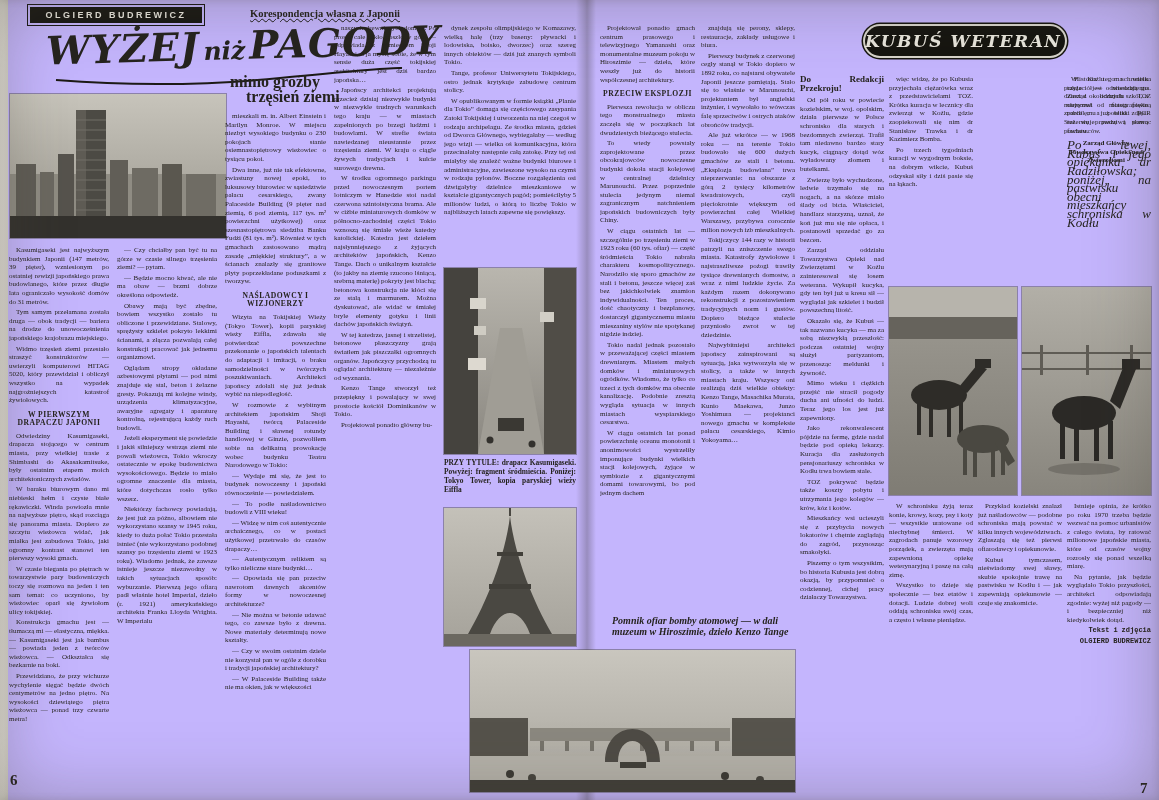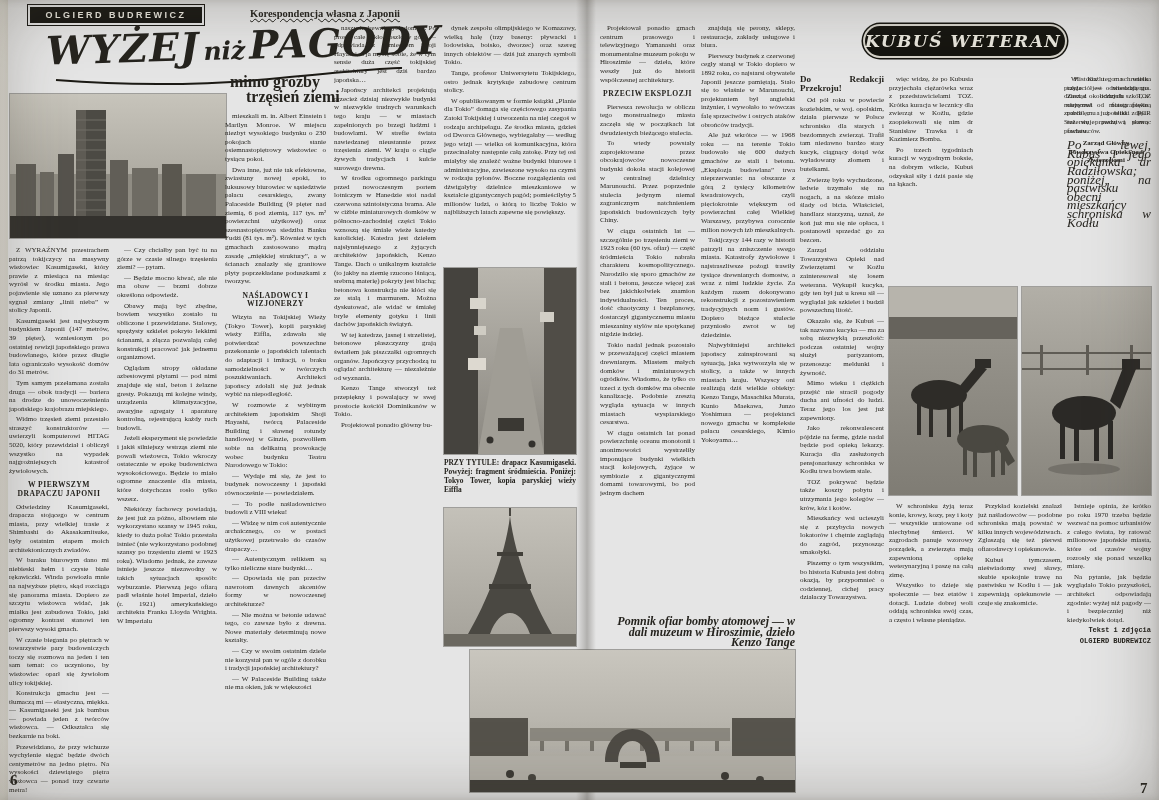--- a/index.html
+++ b/index.html
@@ -1,16 +1,16 @@
 <!DOCTYPE html>
 <html><head>
 <meta charset="utf-8">
 <style>
   html,body { margin:0; padding:0; background:#8f8c84; }
-  .spread { position:relative; width:1159px; height:800px; background:#e5e5e5; overflow:hidden;
+  .spread { position:relative; width:1159px; height:800px; background:#c4b5fd; overflow:hidden;
             font-family:"Liberation Serif", serif; color:#25231e; }
   .spread::after { content:""; position:absolute; inset:0; pointer-events:none;
             box-shadow: inset 0 0 70px rgba(70,64,52,.35), inset 0 0 8px rgba(70,64,52,.2); }
   .edge-left { position:absolute; left:0; top:0; width:8px; height:100%;
             background:linear-gradient(90deg,#efede6,#d7d4cb); }
   .fold { position:absolute; left:576px; top:0; width:20px; height:100%;
             background:linear-gradient(90deg, rgba(0,0,0,0), rgba(40,36,28,.22) 45%, rgba(40,36,28,.28) 55%, rgba(0,0,0,0)); }
 
   
   .byline-box { position:absolute; left:30px; top:7px; width:172px; height:16px; background:#181713;
@@ -34,21 +34,21 @@
   .blk.para { text-indent:7px; }
   .blk.head { font-weight:bold; text-align:center; font-size:7.6px; letter-spacing:.5px; margin:6px 0 4px; }
   .blk.letterhead { font-weight:bold; font-size:9px; margin:0 0 4px; }
   .blk.sigc { font-weight:bold; text-align:center; margin-top:4px; }
   .blk.sigr { font-weight:bold; text-align:right; margin-top:2px;font-family:Liberation Mono, monospace; }
   .blk.capi { font-style:italic; font-size:13px; margin-top:6px; }
 
   .caption-mid { position:absolute; left:444px; top:458px; width:132px; font-weight:bold;
          font-size:7.4px; line-height:9px; text-align:justify; }
   .caption-monument { position:absolute; left:612px; top:616px; width:183px; font-style:italic;
-         font-weight:bold; font-size:12px; line-height:10.5px; text-align:right; }
+         font-weight:bold; font-size:10px; line-height:10.5px; text-align:left; }
 
   
   .photo { position:absolute; background:#9a978f; box-shadow:0 0 0 1px rgba(55,52,45,.4); }
   .photo svg { display:block; }
 
   
   .kubus-banner { position:absolute; left:865px; top:26px; width:200px; height:30px; background:#15140f;
          border-radius:16px; display:flex; align-items:center; justify-content:flex-start;
          color:#e9e6dd; font-family:"DejaVu Serif", serif; font-style:italic; font-weight:bold;
          font-size:17px; letter-spacing:1.5px;
@@ -108,21 +108,20 @@
         <line x1="66" y1="86" x2="96" y2="86"></line>
           <line x1="66" y1="96" x2="96" y2="96"></line>
         <line x1="66" y1="106" x2="96" y2="106"></line>
           <line x1="66" y1="116" x2="96" y2="116"></line>
       </g>
       <rect x="0" y="122" width="216" height="22" fill="#33312d"></rect>
     </svg>
   </div>
 
   <div class="col" style="left:9px;  top:246px; width:100px; height:546px;">
-      <div class="blk para">Z WYRAŹNYM przestrachem patrzą tokijczycy na masywny wieżowiec Kasumigaseki, który prawie z miesiąca na miesiąc wyrósł w środku miasta. Jego pojawienie się uznano za pierwszy sygnał zmiany „linii nieba” w stolicy Japonii.</div>
       <div class="blk para">Kasumigaseki jest najwyższym budynkiem Japonii (147 metrów, 39 pięter), wzniesionym po ostatniej rewizji japońskiego prawa budowlanego, które przez długie lata ograniczało wysokość domów do 31 metrów.</div>
       <div class="blk para">Tym samym przełamana została druga — obok tradycji — bariera na drodze do unowocześnienia japońskiego krajobrazu miejskiego.</div>
       <div class="blk para">Widmo trzęsień ziemi przestało straszyć konstruktorów — uwierzyli komputerowi HITAG 5020, który przewidział i obliczył wszystko na wypadek najgroźniejszych katastrof żywiołowych.</div>
       <div class="blk head">W PIERWSZYM DRAPACZU JAPONII</div>
       <div class="blk para">Odwiedziny Kasumigaseki, drapacza stojącego w centrum miasta, przy wielkiej trasie z Shimbashi do Akasakamitsuke, były ostatnim etapem moich architektonicznych zwiadów.</div>
       <div class="blk para">W baraku biurowym dano mi niebieski hełm i czyste białe rękawiczki. Winda powiozła mnie na najwyższe piętro, skąd rozciąga się panorama miasta. Dopiero ze szczytu wieżowca widać, jak miałka jest zabudowa Tokio, jaki ogromny kontrast stanowi ten pierwszy wysoki gmach.</div>
       <div class="blk para">W czasie biegania po piętrach w towarzystwie pary budowniczych toczy się rozmowa na jeden i ten sam temat: co uczyniono, by wieżowiec oparł się żywiołom ulicy tokijskiej.</div>
       <div class="blk para">Konstrukcja gmachu jest — tłumaczą mi — elastyczna, miękka. — Kasumigaseki jest jak bambus — powiada jeden z twórców wieżowca. — Odkształca się bezkarnie na boki.</div>
       <div class="blk para">Przewidziano, że przy wichurze wychylenie sięgać będzie dwóch centymetrów na jedno piętro. Na wysokości dziewiątego piętra wieżowca — ponad trzy czwarte metra!</div>
     </div>

